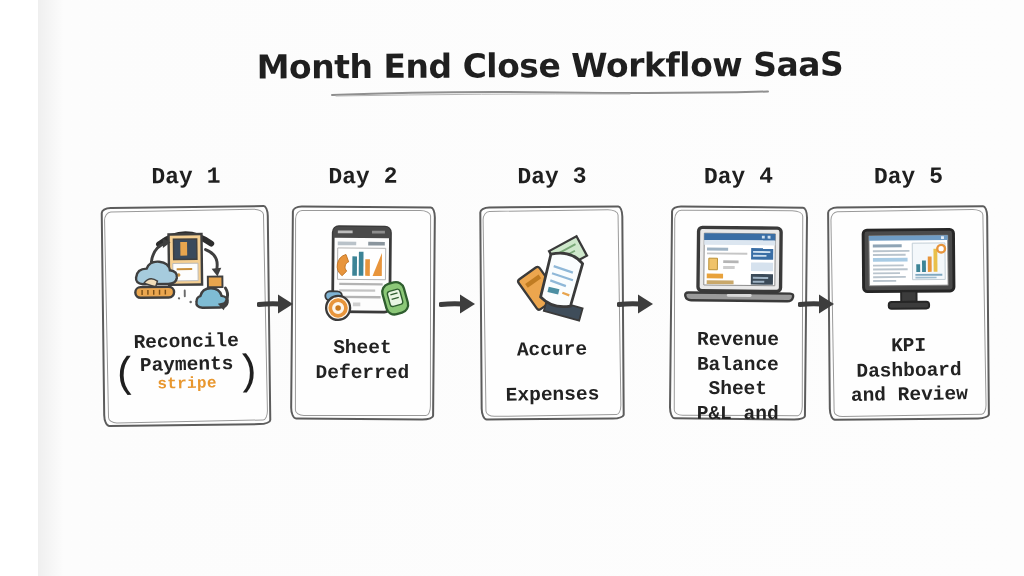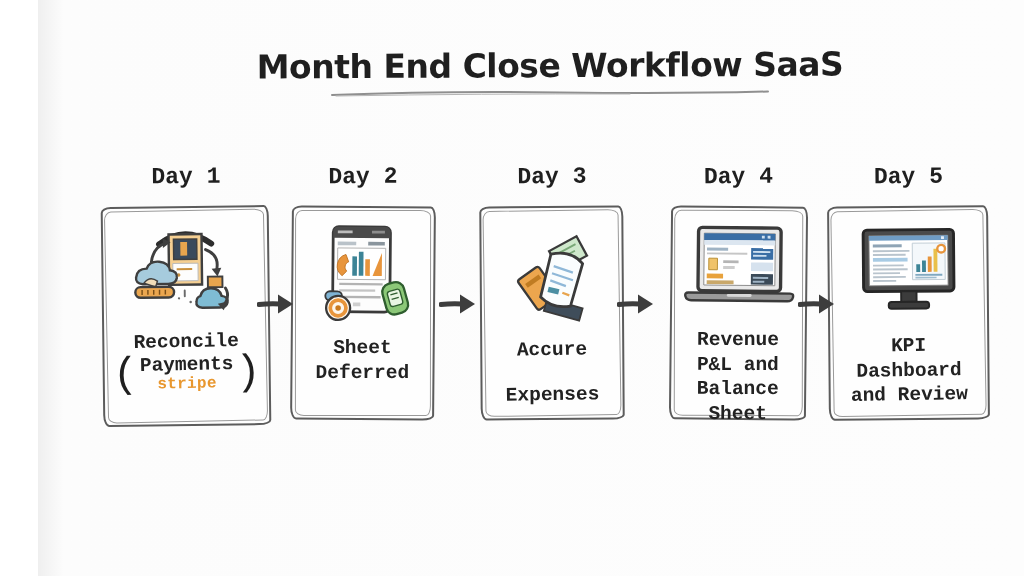--- a/index.html
+++ b/index.html
@@ -223,22 +223,22 @@
           <rect x="77" y="42" width="23" height="9" fill="#D6E2EE"></rect>
           <rect x="77" y="54" width="23" height="11" fill="#3B4A58"></rect>
           <rect x="79" y="57" width="16" height="2" fill="#9fb3c4"></rect>
           <rect x="79" y="61" width="12" height="2" fill="#9fb3c4"></rect>
           <path d="M12,74 l106,0 q4,0 3,4 q-1,4 -6,4 l-100,0 q-5,0 -6,-4 q-1,-4 3,-4 z" fill="#9a9a9a" stroke="#3a3a3a" stroke-width="2.5"></path>
           <rect x="52" y="75" width="26" height="3" rx="1.5" fill="#d8d8d8"></rect>
         </svg>
       </div>
       <div class="card-label">
         <div>Revenue</div>
+        <div>Balance Sheet</div>
         <div>P&amp;L and</div>
-        <div>Balance Sheet</div>
       </div>
     </div>
   </div>
 
   <div class="step s5">
     <div class="day-label">Day 5</div>
     <div class="card">
       <div class="icon-area">
         <svg width="126" height="100" viewBox="0 0 130 104">
           <rect x="18" y="6" width="94" height="64" rx="4" fill="#4A4A4A" stroke="#262626" stroke-width="3"></rect>

